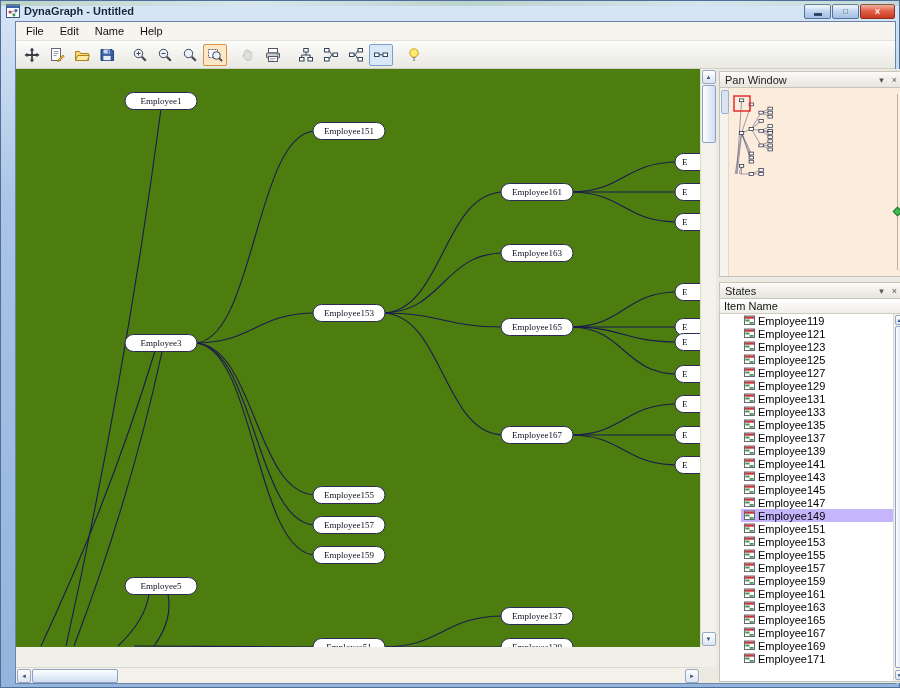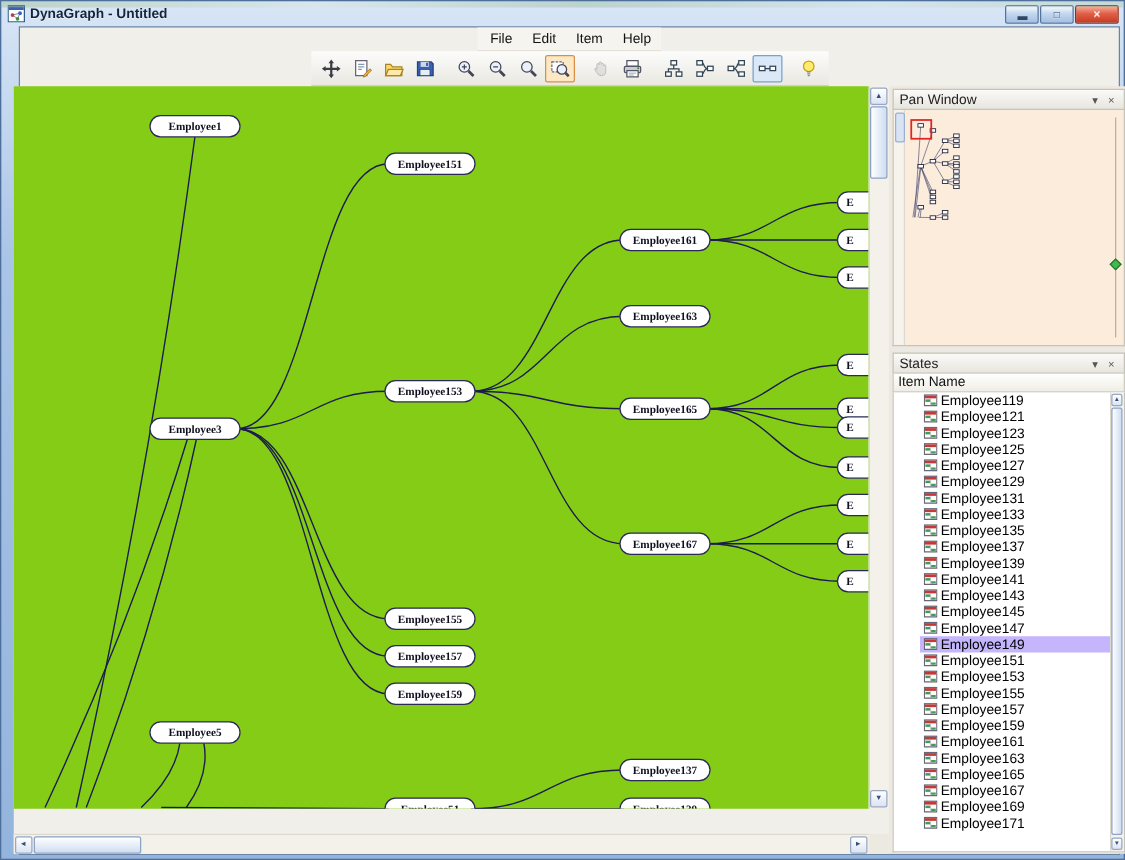--- a/index.html
+++ b/index.html
@@ -12,21 +12,21 @@
   .titlebar{height:20px;display:flex;align-items:center;gap:4px;padding:1px 4px 1px 5px;position:relative;color:#13253d;font-size:11px;font-weight:bold;text-shadow:0 1px 0 rgba(255,255,255,.55);}
   .glass{position:absolute;left:0;right:0;top:0;height:5px;pointer-events:none;
     background:linear-gradient(90deg,rgba(140,180,125,.38),rgba(215,232,208,.28) 28%,rgba(130,170,120,.32) 52%,rgba(205,225,200,.22) 78%,rgba(150,185,140,.3));}
   .title{white-space:nowrap;}
   .winbtns{margin-left:auto;display:flex;gap:1px;}
   .wbtn{width:27px;height:15px;border:1px solid #54749e;border-radius:2px;display:flex;align-items:center;justify-content:center;font-size:8px;font-weight:normal;color:#2e4668;background:linear-gradient(#f9fcff,#c3d7ef 45%,#a4bfe2);}
   .wbtn.close{width:35px;background:linear-gradient(#f6b2a0,#e16048 45%,#c83a20);color:#fff;border-color:#8a3020;font-size:10px;}
   .wbtn .mini-glyph{display:block;width:8px;height:3px;background:#2e4668;margin-top:6px;}
 
   
-  .client{flex:1;margin:0 3px 3px 14px;border:1px solid #6a84a8;background:#f1efe9;display:flex;flex-direction:column;min-height:0;align-items:center;}
+  .client{flex:1;margin:0 3px 3px 14px;border:1px solid #6a84a8;background:#f1efe9;display:flex;flex-direction:column;min-height:0;}
 
   .menubar{height:19px;display:flex;align-items:center;background:#f6f4ef;border-bottom:1px solid #e4e1d8;padding-left:2px;}
   .menu-item{padding:0 8px;font-size:11px;color:#111;line-height:18px;}
 
   .toolbar{height:28px;display:flex;align-items:center;background:linear-gradient(#fcfcfb,#e9e8e1);border-bottom:1px solid #d0cec6;padding:2px 4px;gap:1px;}
   .tbtn{width:24px;height:22px;display:flex;align-items:center;justify-content:center;border:1px solid transparent;border-radius:2px;flex:none;}
   .tbtn.active{background:#fde8c6;border-color:#d89048;}
   .tbtn.active-blue{background:#dae8f8;border-color:#7aa0cc;}
   .tbtn.disabled{opacity:.5;}
   .tsep{width:7px;flex:none;}
@@ -106,21 +106,21 @@
           <span>×</span>
         </span>
     </span>
   </div>
 
   <div class="client">
 
     <div class="menubar">
       <span class="menu-item">File</span>
       <span class="menu-item">Edit</span>
-      <span class="menu-item">Item</span>
+      <span class="menu-item">Name</span>
       <span class="menu-item">Help</span>
     </div>
 
     <div class="toolbar">
       <span class="tbtn">
           <svg width="16" height="16">
             <path d="M8 .5 10.2 3.5 8.9 3.5 8.9 7.1 12.5 7.1 12.5 5.8 15.5 8 12.5 10.2 12.5 8.9 8.9 8.9 8.9 12.5 10.2 12.5 8 15.5 5.8 12.5 7.1 12.5 7.1 8.9 3.5 8.9 3.5 10.2 .5 8 3.5 5.8 3.5 7.1 7.1 7.1 7.1 3.5 5.8 3.5 Z" fill="#3c3c46"></path>
           </svg>
         </span>
       <span class="tbtn">
@@ -223,21 +223,21 @@
       <span class="tbtn">
           <svg width="16" height="16">
             <circle cx="8" cy="6" r="4.2" fill="#ffec6e" stroke="#c8a018"></circle>
             <path d="M6.5 10.5h3 M6.8 12h2.4 M7.2 13.5h1.6" stroke="#888" stroke-width="1" fill="none"></path>
           </svg>
         </span>
     </div>
 
     <div class="main">
       <div class="canvas-col">
-        <div class="canvas" style="background: #84cc16; font-weight: bold;">
+        <div class="canvas" style="background: #4d7c0f;">
           <svg id="graph-svg" width="684" height="578" viewBox="0 0 684 578">
               <path d="M145,40 Q109.5,308.5 50,577" fill="none" stroke="#1b1b4e" stroke-width="1.1"></path>
               <path d="M139,282 Q94,429.5 25,577" fill="none" stroke="#1b1b4e" stroke-width="1.1"></path>
               <path d="M146,283 Q114,430 58,577" fill="none" stroke="#1b1b4e" stroke-width="1.1"></path>
               <path d="M133,525 Q129.5,551 102,577" fill="none" stroke="#1b1b4e" stroke-width="1.1"></path>
               <path d="M152,525 Q157,551 138,577" fill="none" stroke="#1b1b4e" stroke-width="1.1"></path>
               <path d="M118,577 Q221,577.5 300,578" fill="none" stroke="#1b1b4e" stroke-width="1.1"></path>
               <path d="M178,274 C239,274 239,62 300,62" fill="none" stroke="#1b1b4e" stroke-width="1.1"></path>
               <path d="M178,274 C239,274 239,244 300,244" fill="none" stroke="#1b1b4e" stroke-width="1.1"></path>
               <path d="M178,274 C239,274 239,426 300,426" fill="none" stroke="#1b1b4e" stroke-width="1.1"></path>

